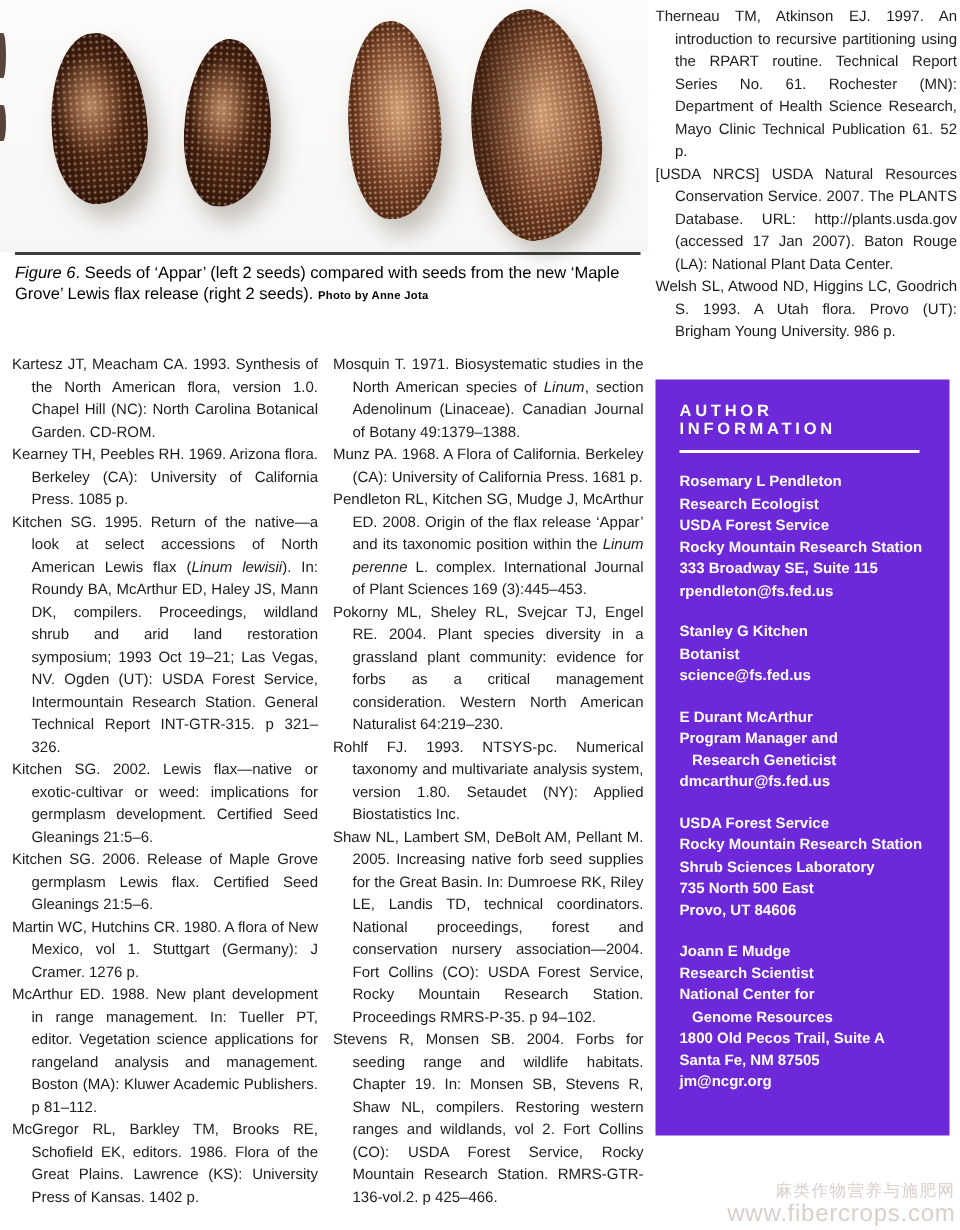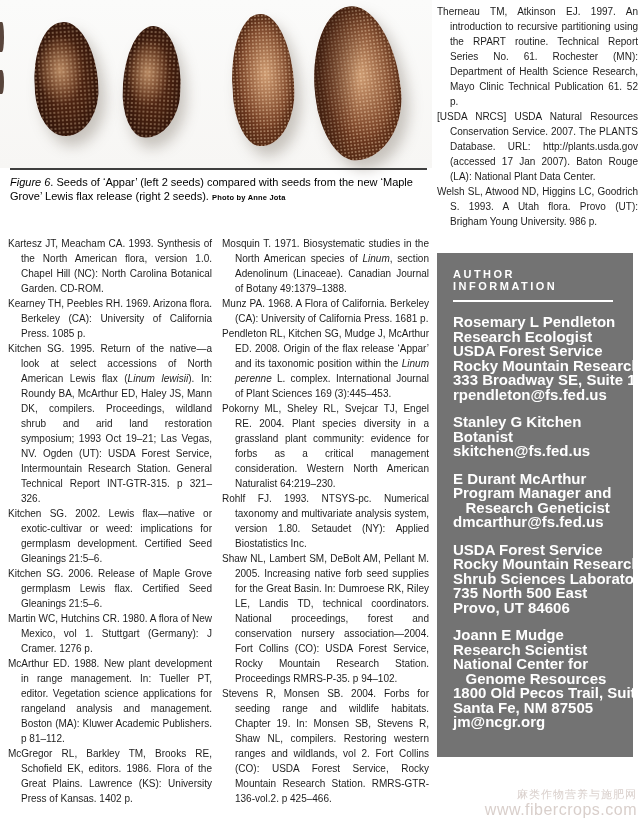--- a/index.html
+++ b/index.html
@@ -44,21 +44,21 @@
   .col3{left:437px;top:4px;width:201px;}
   .ref{margin:0;padding-left:13px;text-indent:-13px;}
   .ref em{font-style:italic;}
   
   .author-box{
     position:absolute;left:437px;top:253px;width:196px;height:504px;box-sizing:border-box;
     padding:15px 14px 10px 16px;color:#ffffff;
   }
   .author-title{font-size:11px;font-weight:bold;letter-spacing:2.5px;}
   .author-rule{margin-top:8px;width:160px;height:2px;background:#ffffff;}
-  .author-block{margin-top:13px;font-size:15px;font-weight:bold;line-height:14.5px;}
+  .author-block{margin-top:13px;font-size:10px;font-weight:bold;line-height:14.5px;}
   .aline{white-space:pre;}
   
   .watermark{position:absolute;right:3px;top:786px;text-align:right;color:#d9cfcb;line-height:16px;}
   .wm1{font-size:11px;letter-spacing:1px;}
   .wm2{font-size:16px;letter-spacing:.5px;}
 </style>
 </head>
 <body>
 
 <div class="page">
@@ -94,36 +94,36 @@
       <p class="ref">Rohlf FJ. 1993. NTSYS-pc. Numerical taxonomy and multivariate analysis system, version 1.80. Setaudet (NY): Applied Biostatistics Inc.</p>
       <p class="ref">Shaw NL, Lambert SM, DeBolt AM, Pellant M. 2005. Increasing native forb seed supplies for the Great Basin. In: Dumroese RK, Riley LE, Landis TD, technical coordinators. National proceedings, forest and conservation nursery association—2004. Fort Collins (CO): USDA Forest Service, Rocky Mountain Research Station. Proceedings RMRS-P-35. p 94–102.</p>
       <p class="ref">Stevens R, Monsen SB. 2004. Forbs for seeding range and wildlife habitats. Chapter 19. In: Monsen SB, Stevens R, Shaw NL, compilers. Restoring western ranges and wildlands, vol 2. Fort Collins (CO): USDA Forest Service, Rocky Mountain Research Station. RMRS-GTR-136-vol.2. p 425–466.</p>
     </div>
   <div class="col col3">
       <p class="ref">Therneau TM, Atkinson EJ. 1997. An introduction to recursive partitioning using the RPART routine. Technical Report Series No. 61. Rochester (MN): Department of Health Science Research, Mayo Clinic Technical Publication 61. 52 p.</p>
       <p class="ref">[USDA NRCS] USDA Natural Resources Conservation Service. 2007. The PLANTS Database. URL: http://plants.usda.gov (accessed 17 Jan 2007). Baton Rouge (LA): National Plant Data Center.</p>
       <p class="ref">Welsh SL, Atwood ND, Higgins LC, Goodrich S. 1993. A Utah flora. Provo (UT): Brigham Young University. 986 p.</p>
     </div>
 
-  <div class="author-box" style="background: #737373;">
+  <div class="author-box" style="background: #6d28d9;">
     <div class="author-title">AUTHOR INFORMATION</div>
     <div class="author-rule"></div>
     <div>
         <div class="author-block">
           <div class="aline">Rosemary L Pendleton</div>
           <div class="aline">Research Ecologist</div>
           <div class="aline">USDA Forest Service</div>
           <div class="aline">Rocky Mountain Research Station</div>
           <div class="aline">333 Broadway SE, Suite 115</div>
           <div class="aline">rpendleton@fs.fed.us</div>
         </div>
         <div class="author-block">
           <div class="aline">Stanley G Kitchen</div>
           <div class="aline">Botanist</div>
-          <div class="aline">skitchen@fs.fed.us</div>
+          <div class="aline">science@fs.fed.us</div>
         </div>
         <div class="author-block">
           <div class="aline">E Durant McArthur</div>
           <div class="aline">Program Manager and</div>
           <div class="aline">&nbsp;&nbsp;&nbsp;Research Geneticist</div>
           <div class="aline">dmcarthur@fs.fed.us</div>
         </div>
         <div class="author-block">
           <div class="aline">USDA Forest Service</div>
           <div class="aline">Rocky Mountain Research Station</div>

